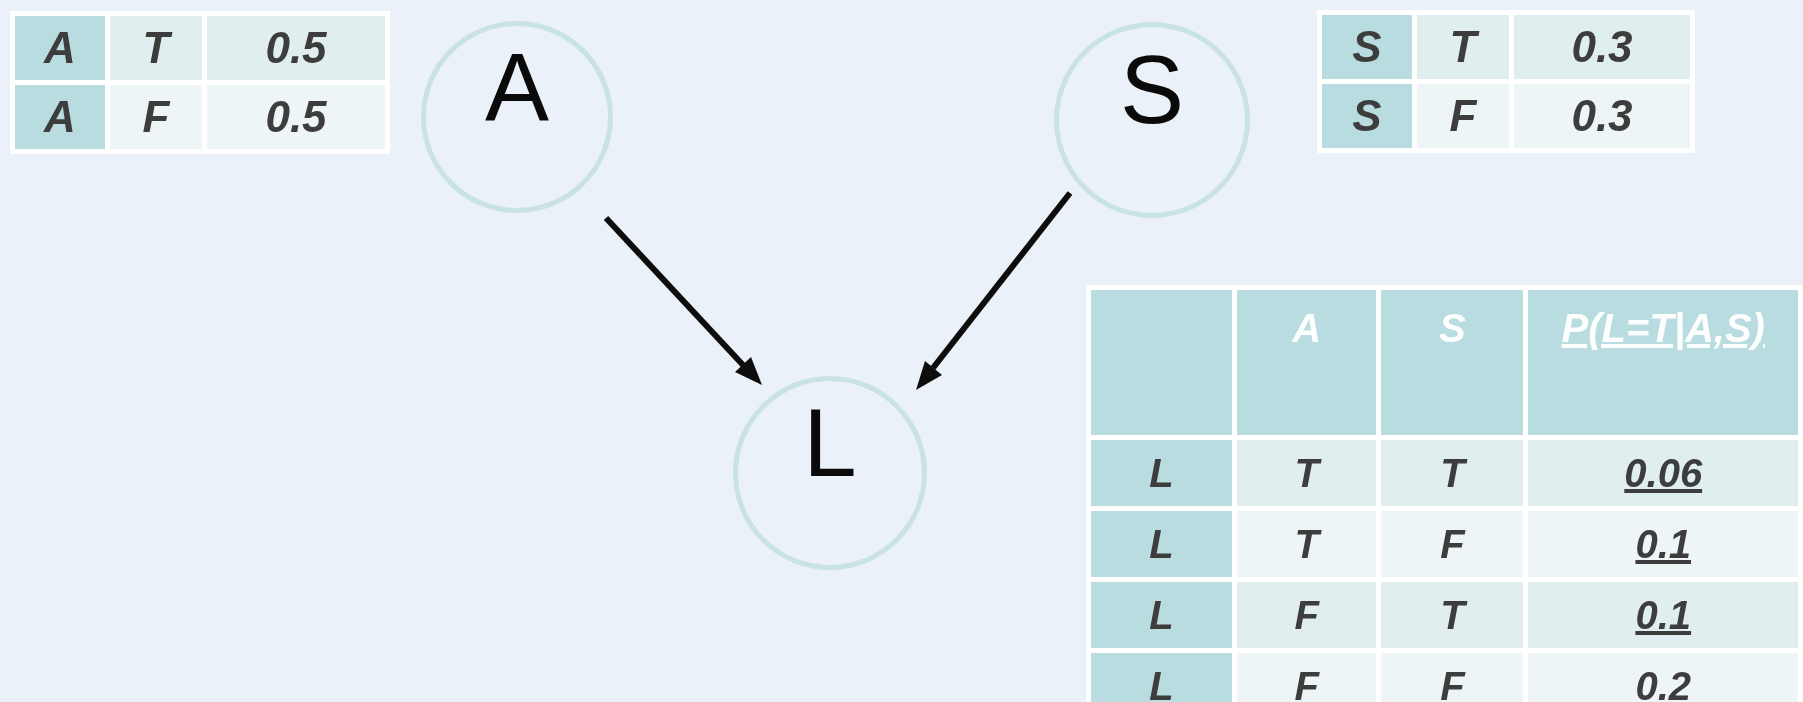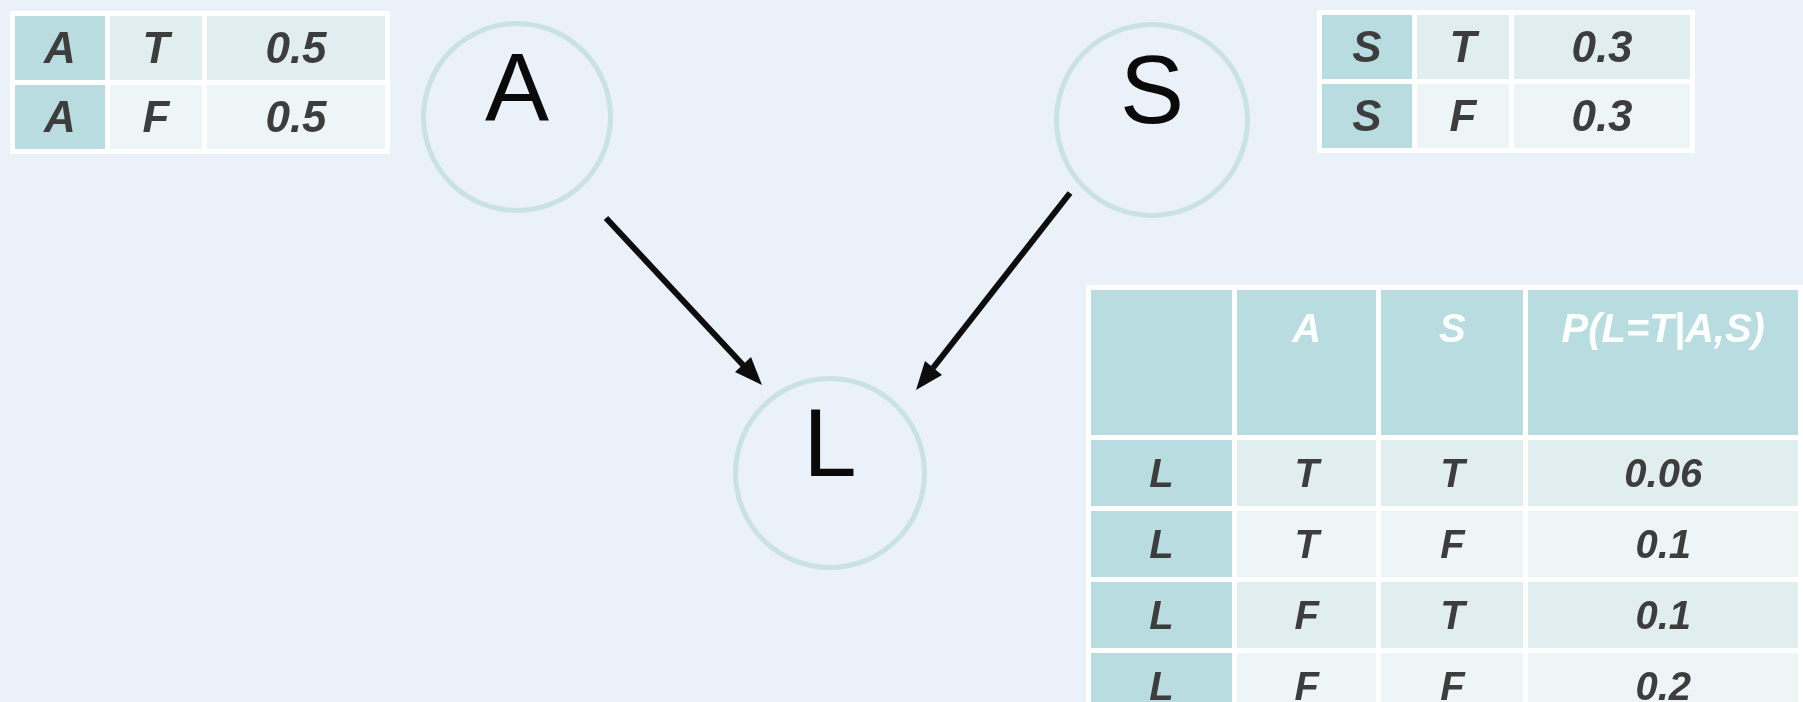--- a/index.html
+++ b/index.html
@@ -45,21 +45,21 @@
   #table-l-cpt .hrow td {
     height: 128px;
     background: #b9dce0;
     color: #fdfefe;
     vertical-align: top;
     padding-top: 16px;
   }
   #table-l-cpt .c1 { width: 140px; }
   #table-l-cpt .c2 { width: 138px; }
   #table-l-cpt .c3 { width: 141px; }
-  #table-l-cpt .c4 { width: 268px; font-size: 40px; }
+  #table-l-cpt .c4 { width: 268px; font-size: 40px; text-decoration: underline; }
 
   
   .node {
     position: absolute;
     box-sizing: border-box;
     border: 5px solid #c9e2e2;
     border-radius: 50%;
     background: transparent;
     display: flex;
     align-items: center;

